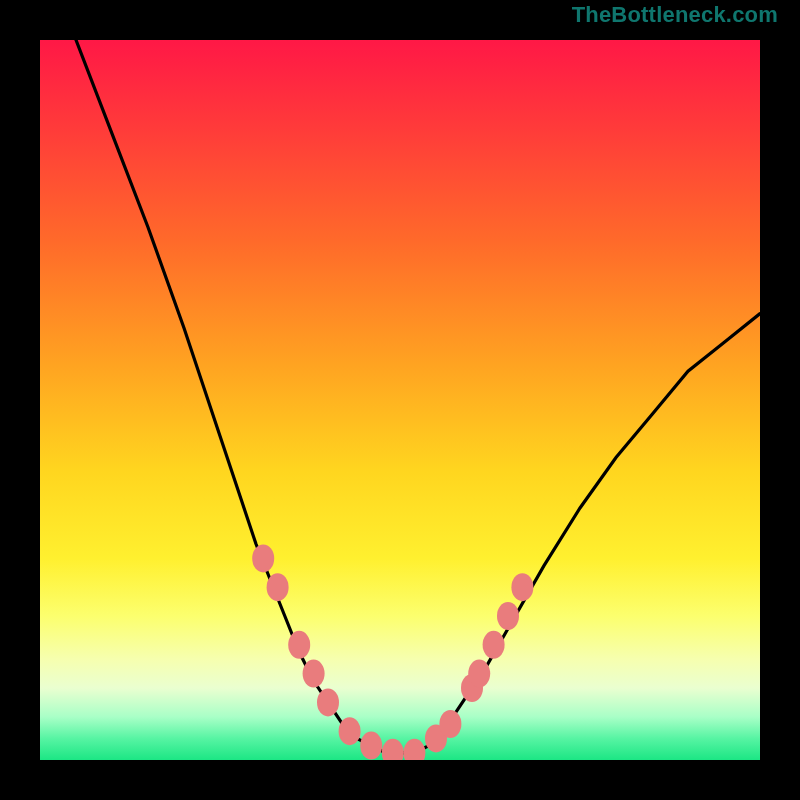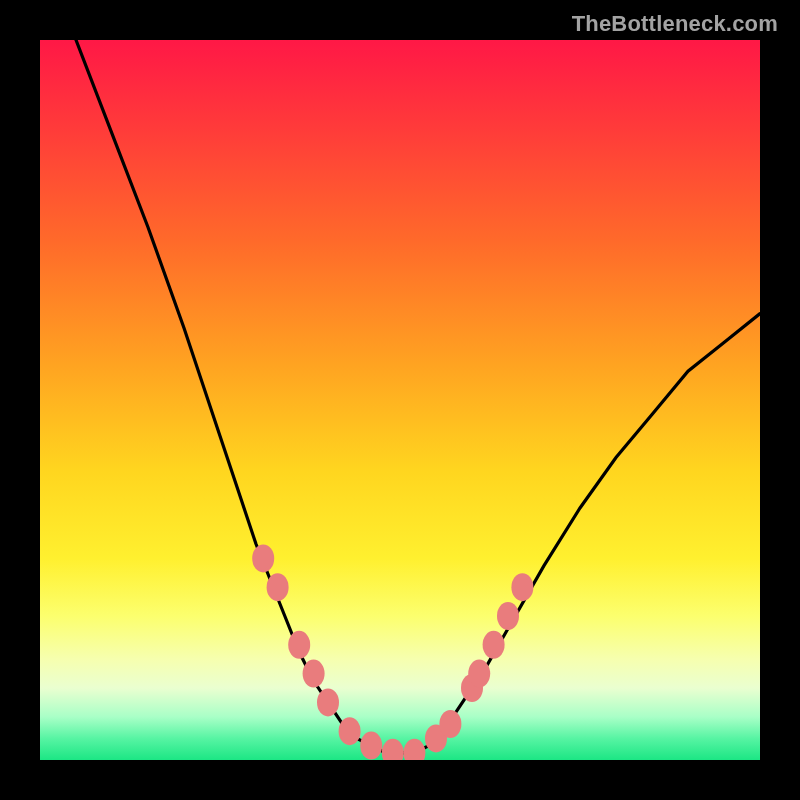--- a/index.html
+++ b/index.html
@@ -19,23 +19,23 @@
   }
   .plot-area {
     position: absolute;
     left: 40px;
     top: 40px;
     width: 720px;
     height: 720px;
   }
   .watermark {
     position: absolute;
-    top: 11px;
+    top: 2px;
     right: 22px;
-    color: #a3a3a3;
+    color: #0f766e;
     font-size: 22px;
     font-weight: 600;
     letter-spacing: 0.2px;
     font-family: Arial, Helvetica, sans-serif;
   }
   svg {
     display: block;
   }
 </style>
 </head>

